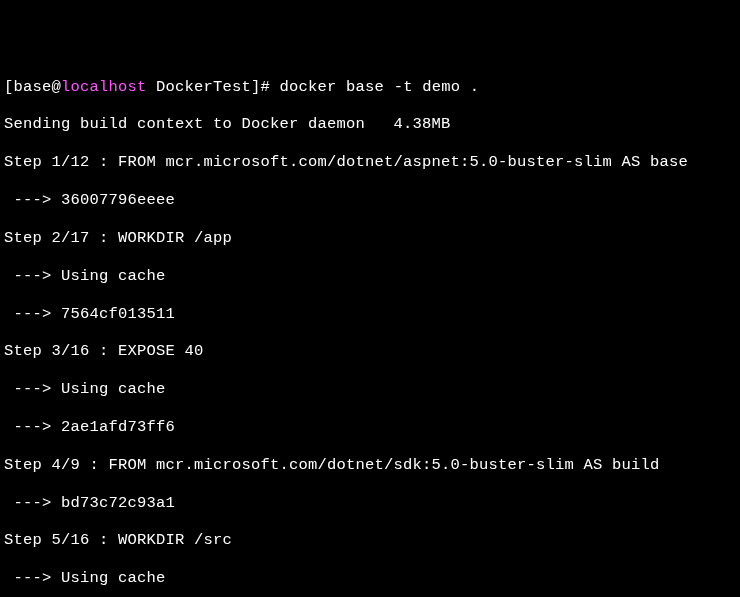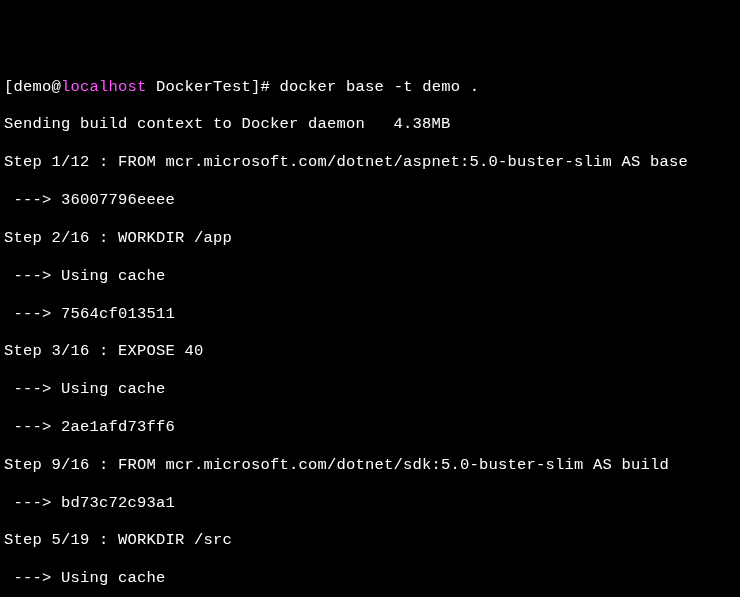--- a/index.html
+++ b/index.html
@@ -19,33 +19,33 @@
     .prompt-user   { color: #ffffff; }
     .prompt-host   { color: #ff55ff; }
     .prompt-path   { color: #ffffff; }
     .line { display: block; }
   </style>
 </head>
 <body>
 
 
 
-<div class="line"><span class="prompt-user">[</span><span class="prompt-user">demo</span><span class="prompt-user">@</span><span class="prompt-host">localhost</span><span class="prompt-path"> DockerTest</span><span class="prompt-user">]# </span><span>docker base -t demo .</span></div>
+<div class="line"><span class="prompt-user">[</span><span class="prompt-user">base</span><span class="prompt-user">@</span><span class="prompt-host">localhost</span><span class="prompt-path"> DockerTest</span><span class="prompt-user">]# </span><span>docker base -t demo .</span></div>
 <span class="line">Sending build context to Docker daemon   4.38MB</span>
 <span class="line">Step 1/12 : FROM mcr.microsoft.com/dotnet/aspnet:5.0-buster-slim AS base</span>
 <span class="line"> ---&gt; 36007796eeee</span>
-<span class="line">Step 2/16 : WORKDIR /app</span>
+<span class="line">Step 2/17 : WORKDIR /app</span>
 <span class="line"> ---&gt; Using cache</span>
 <span class="line"> ---&gt; 7564cf013511</span>
 <span class="line">Step 3/16 : EXPOSE 40</span>
 <span class="line"> ---&gt; Using cache</span>
 <span class="line"> ---&gt; 2ae1afd73ff6</span>
-<span class="line">Step 9/16 : FROM mcr.microsoft.com/dotnet/sdk:5.0-buster-slim AS build</span>
+<span class="line">Step 4/9 : FROM mcr.microsoft.com/dotnet/sdk:5.0-buster-slim AS build</span>
 <span class="line"> ---&gt; bd73c72c93a1</span>
-<span class="line">Step 5/19 : WORKDIR /src</span>
+<span class="line">Step 5/16 : WORKDIR /src</span>
 <span class="line"> ---&gt; Using cache</span>
 
 
 
 
 
 
 
 
 

